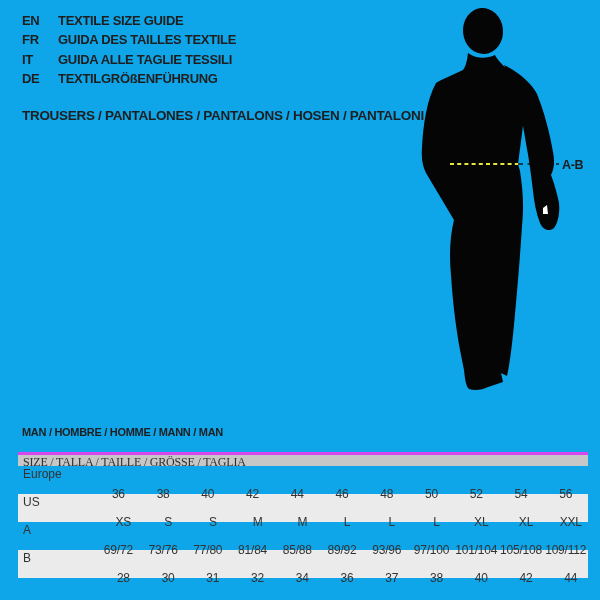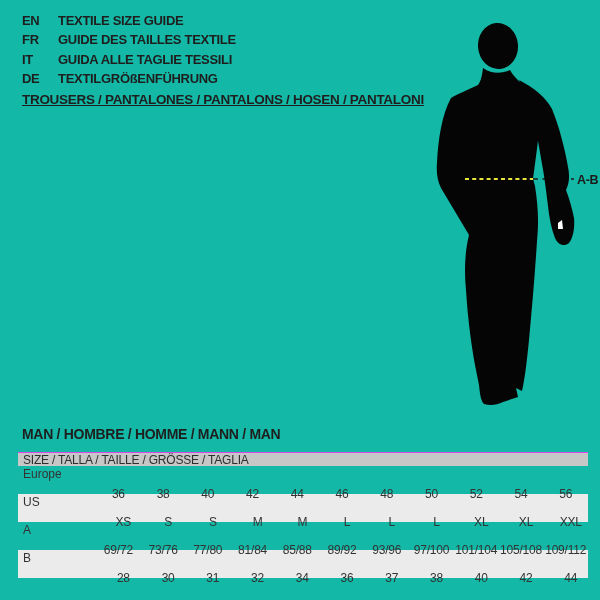--- a/index.html
+++ b/index.html
@@ -1,54 +1,54 @@
 <!DOCTYPE html>
 <html><head>
 <meta charset="utf-8">
 <style>
   html,body{margin:0;padding:0;background:#ffffff;}
   .canvas{
-    position:relative;width:600px;height:600px;background:#14b8a6;overflow:hidden;
+    position:relative;width:600px;height:600px;background:#0ea5e9;overflow:hidden;
     font-family:"Liberation Sans", sans-serif;color:#1e1e1e;
   }
   
   .lang-block{position:absolute;left:22px;top:11px;}
   .lang-row{display:flex;height:19.3px;line-height:19.3px;font-size:13px;font-weight:bold;letter-spacing:-0.3px;}
   .lang-code{width:36px;}
   
-  .garment-line{position:absolute;left:22px;top:92px;font-size:13.5px;font-weight:bold;letter-spacing:-0.3px;text-decoration:underline;}
+  .garment-line{position:absolute;left:22px;top:108px;font-size:13.5px;font-weight:bold;letter-spacing:-0.3px;}
   
-  .figure-wrap{position:absolute;left:410px;top:2px;width:175px;height:393px;margin:16px;}
+  .figure-wrap{position:absolute;left:410px;top:2px;width:175px;height:393px;margin:1px;}
   
-  .section-title{position:absolute;left:22px;top:426px;font-size:14px;font-weight:bold;letter-spacing:-0.3px;}
+  .section-title{position:absolute;left:22px;top:426px;font-size:11px;font-weight:bold;letter-spacing:-0.3px;}
   
   .size-table{position:absolute;left:18px;top:452px;width:570px;font-size:12px;color:#333;}
-  .t-header{height:14px;line-height:14px;background:#c7c7c7;border-top:1px solid #d946ef;
-            padding-left:5px;letter-spacing:-0.2px;color:#2e2e2e;box-sizing:border-box;}
+  .t-header{height:14px;line-height:14px;background:#c7c7c7;border-top:3px solid #d946ef;
+            padding-left:5px;letter-spacing:-0.2px;color:#2e2e2e;box-sizing:border-box;font-family:Liberation Serif, serif;}
   .t-row{display:flex;height:28px;line-height:16px;}
   .t-row.alt{background:#ebebeb;gap:10px;}
   .t-label{width:78px;padding-left:5px;box-sizing:border-box;}
   .t-cell{flex:1;text-align:center;font-size:12px;letter-spacing:-0.2px;margin-top:20px;}
   
   .footnotes{position:absolute;left:22px;top:550px;font-size:12px;font-weight:bold;letter-spacing:-0.3px;}
   .footnote{height:17px;line-height:17px;}
 </style>
 </head>
 <body>
 
 <div class="canvas">
 
   <section class="lang-block">
     <div class="lang-row">
       <span class="lang-code">EN</span>
       <span class="lang-text">TEXTILE SIZE GUIDE</span>
     </div>
     <div class="lang-row">
       <span class="lang-code">FR</span>
-      <span class="lang-text">GUIDE DES TAILLES TEXTILE</span>
+      <span class="lang-text">GUIDA DES TAILLES TEXTILE</span>
     </div>
     <div class="lang-row">
       <span class="lang-code">IT</span>
       <span class="lang-text">GUIDA ALLE TAGLIE TESSILI</span>
     </div>
     <div class="lang-row">
       <span class="lang-code">DE</span>
       <span class="lang-text">TEXTILGRÖßENFÜHRUNG</span>
     </div>
   </section>

